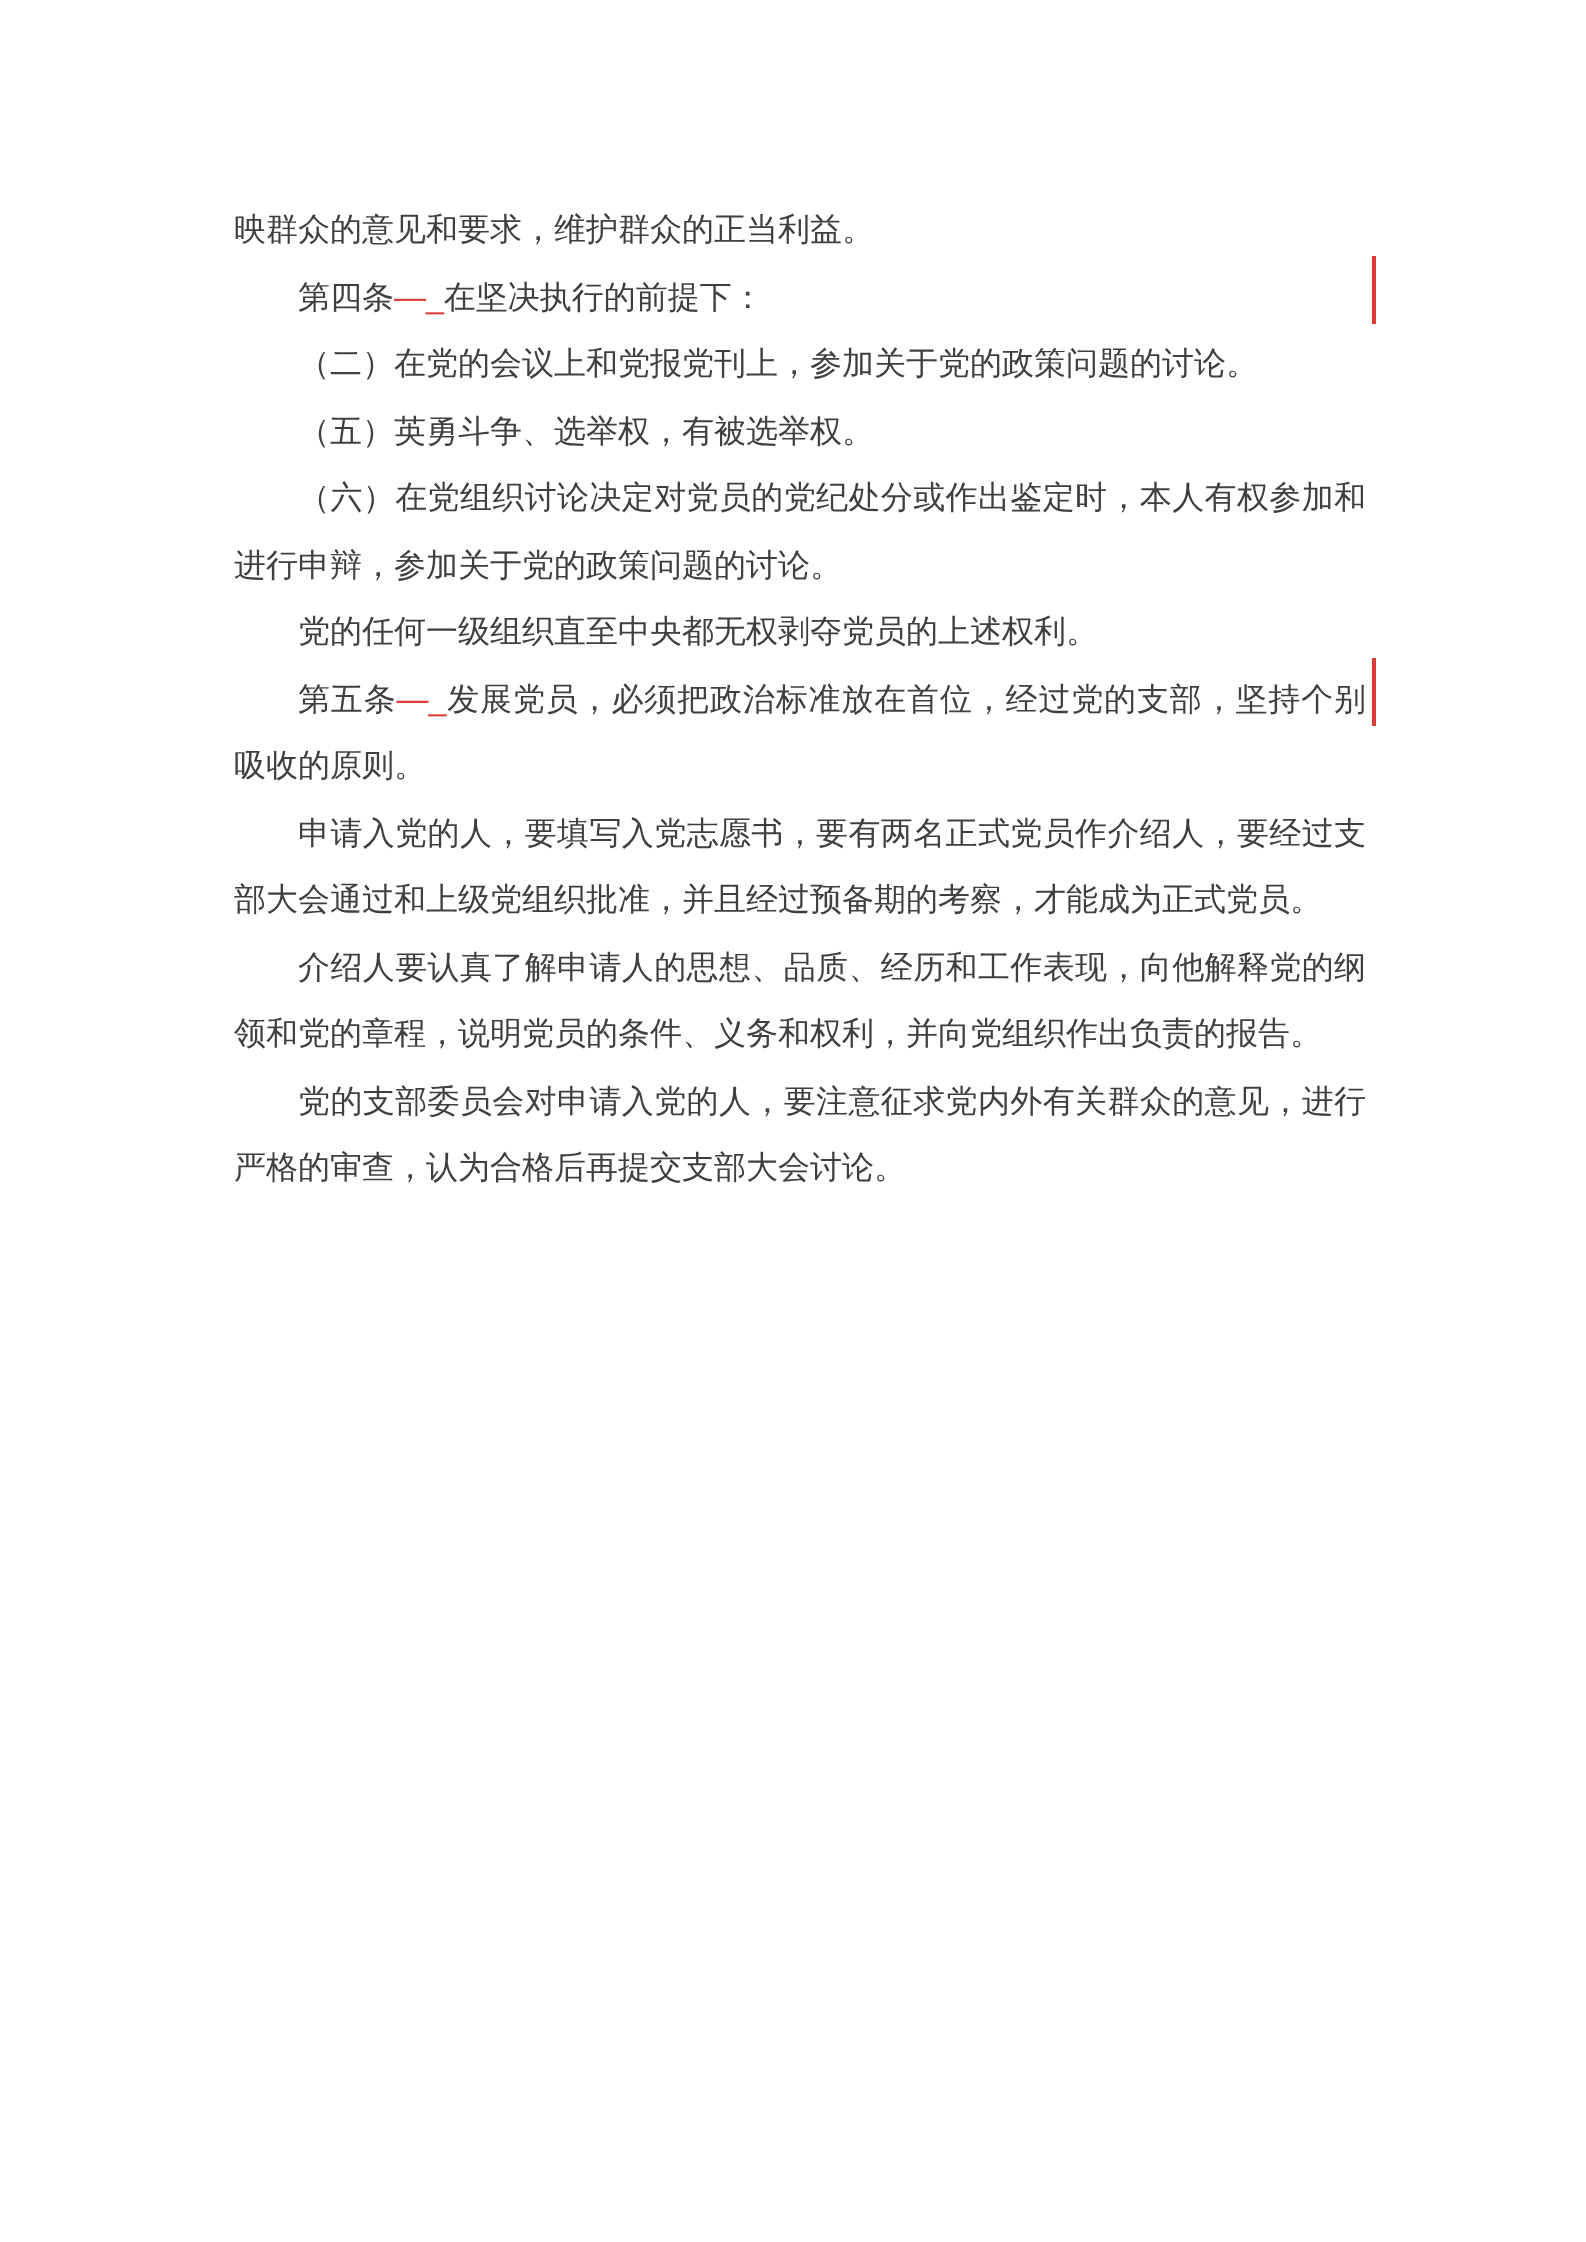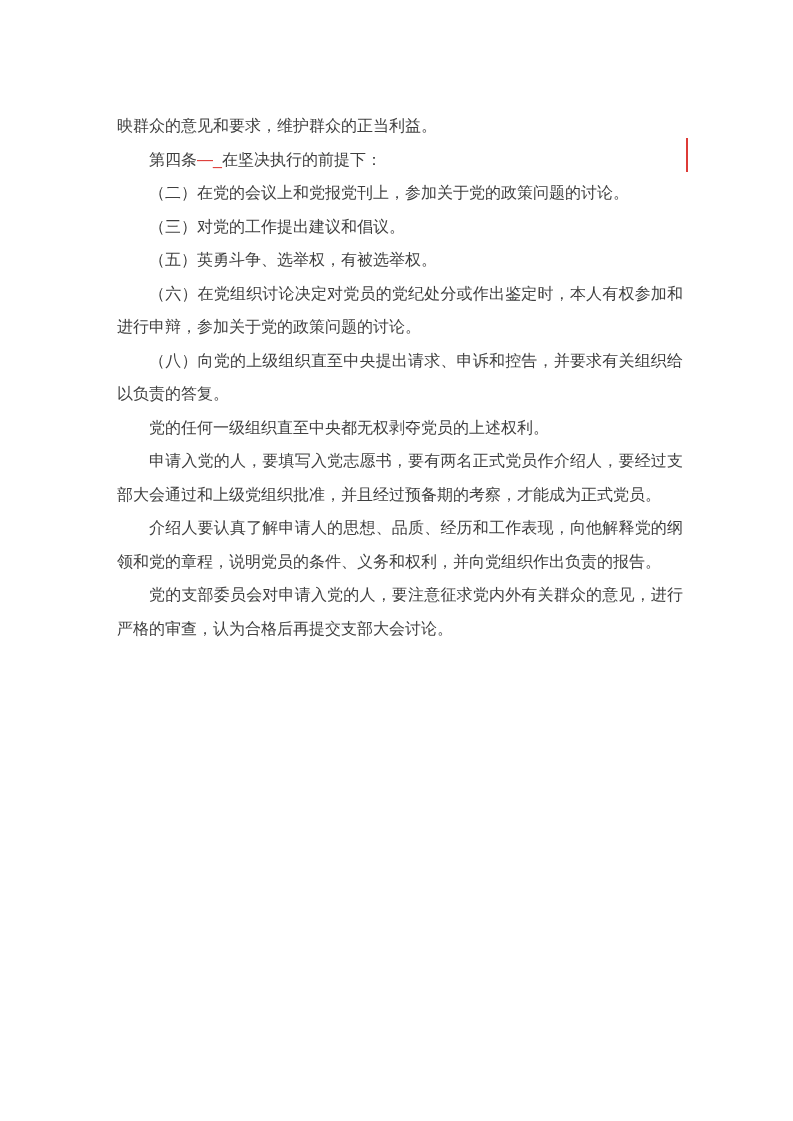--- a/index.html
+++ b/index.html
@@ -9,21 +9,21 @@
   }
   html,body{margin:0;padding:0;background:var(--page-bg);}
   body{
     width:793px;height:1121px;position:relative;overflow:hidden;
     font-family:"Liberation Sans","DejaVu Sans",sans-serif;
   }
   .page{
     position:absolute;inset:0;background:var(--page-bg);
   }
   .doc{
-    position:absolute;left:117px;top:109px;width:566px;
+    position:absolute;left:117px;top:99px;width:566px;
     font-size:16px;line-height:33.5px;
     color:var(--text-color);
     text-align:justify;
     letter-spacing:0;
   }
   p.para{margin:0;position:relative;}
   p.para.indent{text-indent:2em;}
   .run{white-space:pre-wrap;}
   .deleted,.inserted{color:var(--change-color);}
   .change-bar{
@@ -33,22 +33,21 @@
   }
 </style>
 </head>
 <body>
 
 <div class="page">
   <div class="doc" id="doc-body">
       <p class="para"><span class="run normal">映群众的意见和要求，维护群众的正当利益。</span></p>
       <p class="para indent"><span class="run normal">第四条</span><span class="run deleted">—</span><span class="run inserted">_</span><span class="run normal">在坚决执行的前提下：</span><span class="change-bar"></span></p>
       <p class="para indent"><span class="run normal">（二）在党的会议上和党报党刊上，参加关于党的政策问题的讨论。</span></p>
-      <p class="para indent"><span class="run normal">（三）对党的工作提出建议和倡议。</span></p>
       <p class="para indent"><span class="run normal">（五）英勇斗争、选举权，有被选举权。</span></p>
       <p class="para indent"><span class="run normal">（六）在党组织讨论决定对党员的党纪处分或作出鉴定时，本人有权参加和进行申辩，参加关于党的政策问题的讨论。</span></p>
-      <p class="para indent"><span class="run normal">（八）向党的上级组织直至中央提出请求、申诉和控告，并要求有关组织给以负责的答复。</span></p>
       <p class="para indent"><span class="run normal">党的任何一级组织直至中央都无权剥夺党员的上述权利。</span></p>
+      <p class="para indent"><span class="run normal">第五条</span><span class="run deleted">—</span><span class="run inserted">_</span><span class="run normal">发展党员，必须把政治标准放在首位，经过党的支部，坚持个别吸收的原则。</span><span class="change-bar"></span></p>
       <p class="para indent"><span class="run normal">申请入党的人，要填写入党志愿书，要有两名正式党员作介绍人，要经过支部大会通过和上级党组织批准，并且经过预备期的考察，才能成为正式党员。</span></p>
       <p class="para indent"><span class="run normal">介绍人要认真了解申请人的思想、品质、经历和工作表现，向他解释党的纲领和党的章程，说明党员的条件、义务和权利，并向党组织作出负责的报告。</span></p>
       <p class="para indent"><span class="run normal">党的支部委员会对申请入党的人，要注意征求党内外有关群众的意见，进行严格的审查，认为合格后再提交支部大会讨论。</span></p>
     </div>
 </div>
 
 </body></html>

